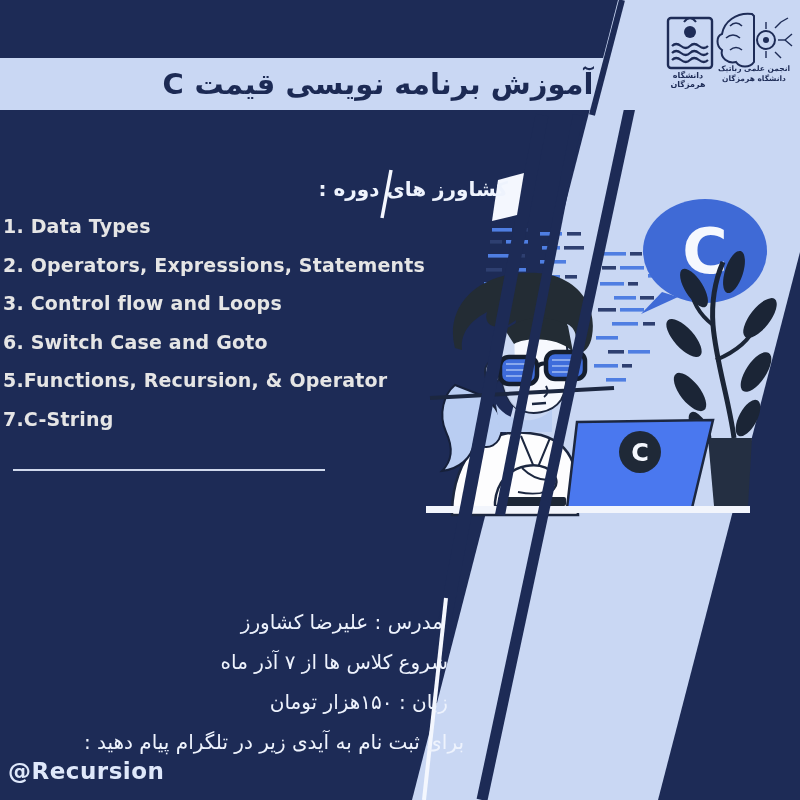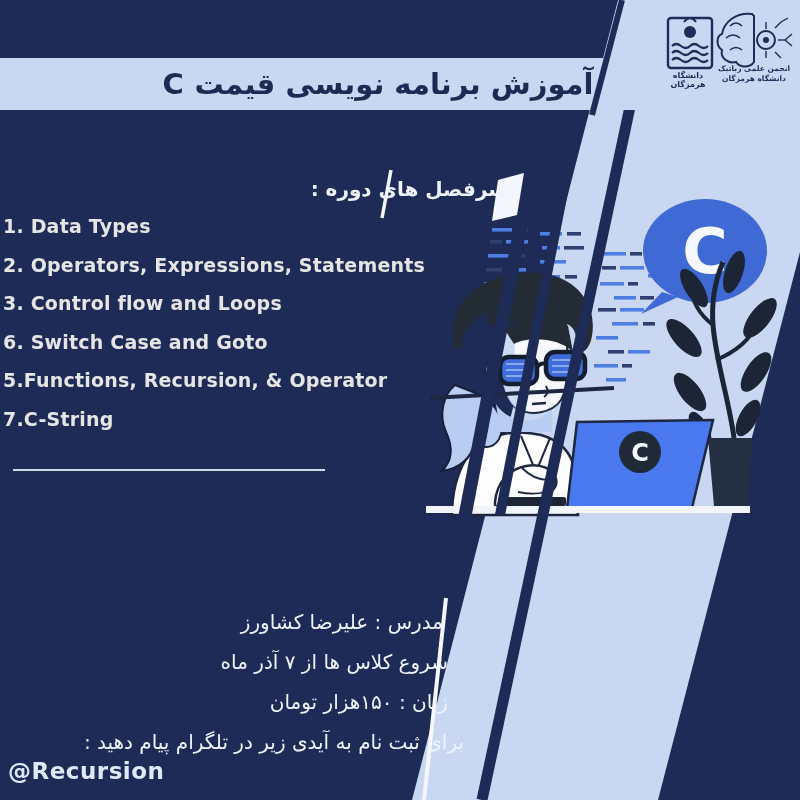--- a/index.html
+++ b/index.html
@@ -210,21 +210,21 @@
   <div class="txt title-wrap">
     <div class="title">آموزش برنامه نویسی قیمت C</div>
   </div>
 
   <div class="logo-caption uni-cap">دانشگاه هرمزگان</div>
   <div class="logo-caption assoc-cap">
     <div>انجمن علمی رباتیک</div>
     <div>دانشگاه هرمزگان</div>
   </div>
 
-  <div class="txt topics-heading">سرفصل های دوره :</div>
+  <div class="txt topics-heading">کشاورز های دوره :</div>
 
   <div class="txt topics">
     <div class="topic">1. Data Types</div>
     <div class="topic">2. Operators, Expressions, Statements</div>
     <div class="topic">3. Control flow and Loops</div>
     <div class="topic">6. Switch Case and Goto</div>
     <div class="topic">5.Functions, Recursion, &amp; Operator</div>
     <div class="topic">7.C-String</div>
   </div>
   <div class="divider"></div>

